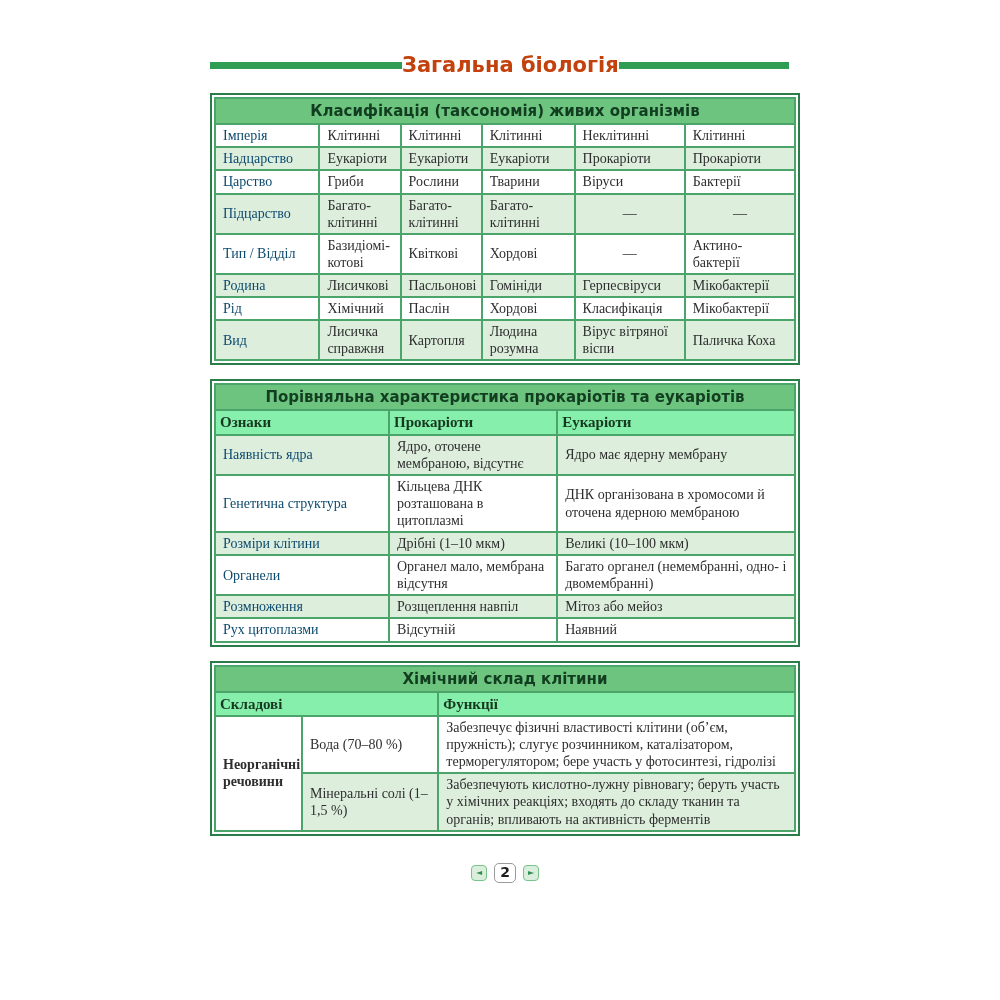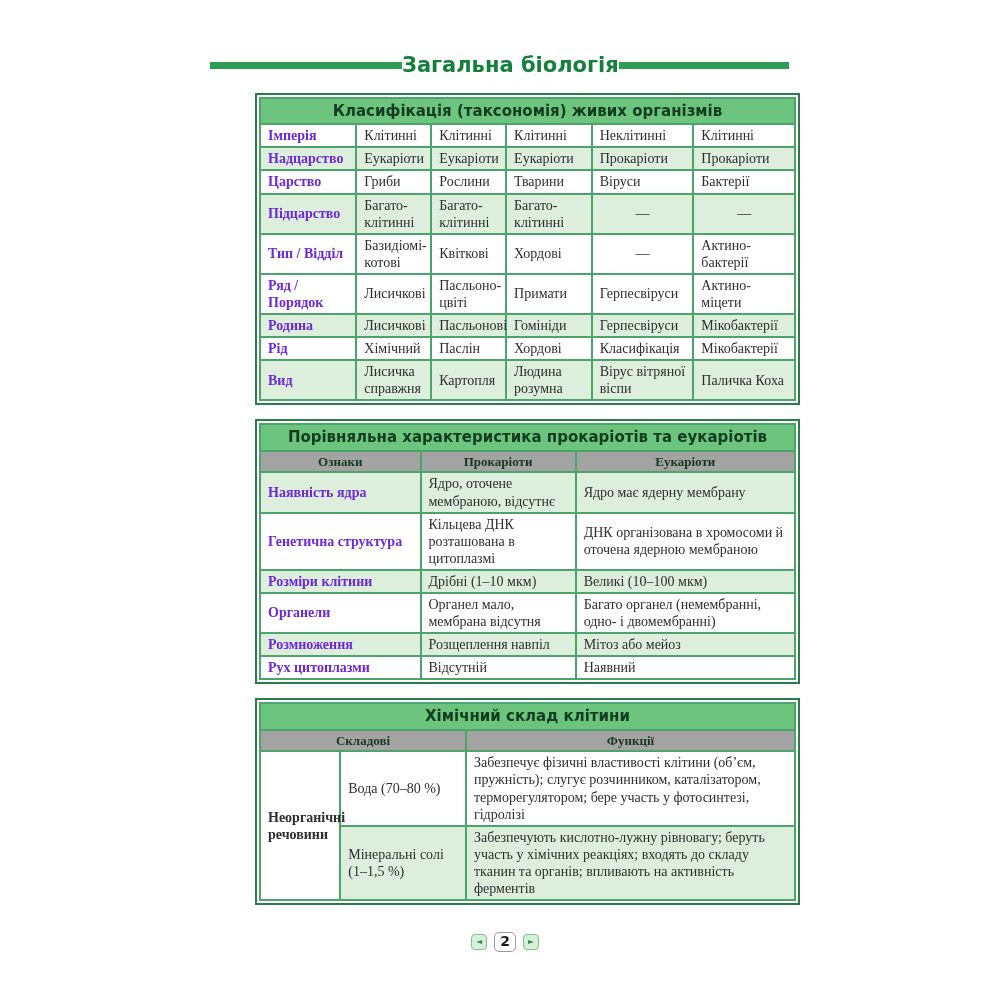--- a/index.html
+++ b/index.html
@@ -8,39 +8,39 @@
 
   .page { position: absolute; left: 210px; top: 50px; width: 590px; }
 
   
   .title-row { display: flex; align-items: center; margin-bottom: 13px; height: 30px; }
   .bar { height: 7px; background: #2f9e54; flex: 1 1 auto; }
   .bar-left { max-width: 192px; }
   .bar-right { max-width: 170px; }
   .page-title {
     font-family: "DejaVu Sans", sans-serif;
-    font-size: 21px; font-weight: bold; color: #15803d;
+    font-size: 21px; font-weight: bold; color: #c2410c;
     margin: 0 0; white-space: nowrap;
   }
 
   
-  .tbl { border: 2px solid #2a7d49; padding: 2px; background: #fff; margin-bottom: 14px; margin-left: 45px; }
+  .tbl { border: 2px solid #2a7d49; padding: 2px; background: #fff; margin-bottom: 14px; }
   table { width: 100%; border-collapse: collapse; table-layout: fixed; }
   td { border: 2px solid #4ba56b; padding: 2px 7px; font-size: 14px; line-height: 1.22; vertical-align: middle; background: #ffffff; }
   tr.band td {
     background: #6cc47e; color: #123d20; text-align: center;
     font-family: "DejaVu Sans", sans-serif; font-weight: bold; font-size: 15px;
     padding: 3px 4px;
   }
   tr.sub td {
-    background: #a3a3a3; color: #16381f; text-align: center;
-    font-weight: bold; font-size: 13px; padding: 2px 4px;
+    background: #86efac; color: #16381f; text-align: left;
+    font-weight: bold; font-size: 15px; padding: 2px 4px;
   }
   tr.alt td { background: #ddeedd; }
-  td.rank, td.rowlabel { font-weight: bold; color: #6d28d9; }
+  td.rank, td.rowlabel { font-weight: normal; color: #0c4a6e; }
   td.dash { text-align: center; }
   td.group { background: #ffffff !important; font-weight: bold; vertical-align: middle; }
 
   
   .pager { display: flex; justify-content: center; align-items: center; gap: 7px; margin-top: 27px; }
   .pager-arrow {
     width: 16px; height: 16px; border: 1px solid #79c48b; border-radius: 4px;
     background: #d9efdc; color: #2e8b4f; font-size: 8px; line-height: 14px;
     text-align: center; display: inline-block; cursor: pointer;
     font-family: "DejaVu Sans", sans-serif;
@@ -110,28 +110,20 @@
         <td class="dash">—</td>
       </tr>
       <tr>
         <td class="rank">Тип / Відділ</td>
         <td>Базидіомі-котові</td>
         <td>Квіткові</td>
         <td>Хордові</td>
         <td class="dash">—</td>
         <td>Актино-бактерії</td>
       </tr>
-      <tr>
-        <td class="rank">Ряд / Порядок</td>
-        <td>Лисичкові</td>
-        <td>Пасльоно-цвіті</td>
-        <td>Примати</td>
-        <td>Герпесвіруси</td>
-        <td>Актино-міцети</td>
-      </tr>
       <tr class="alt">
         <td class="rank">Родина</td>
         <td>Лисичкові</td>
         <td>Пасльонові</td>
         <td>Гомініди</td>
         <td>Герпесвіруси</td>
         <td>Мікобактерії</td>
       </tr>
       <tr>
         <td class="rank">Рід</td>

